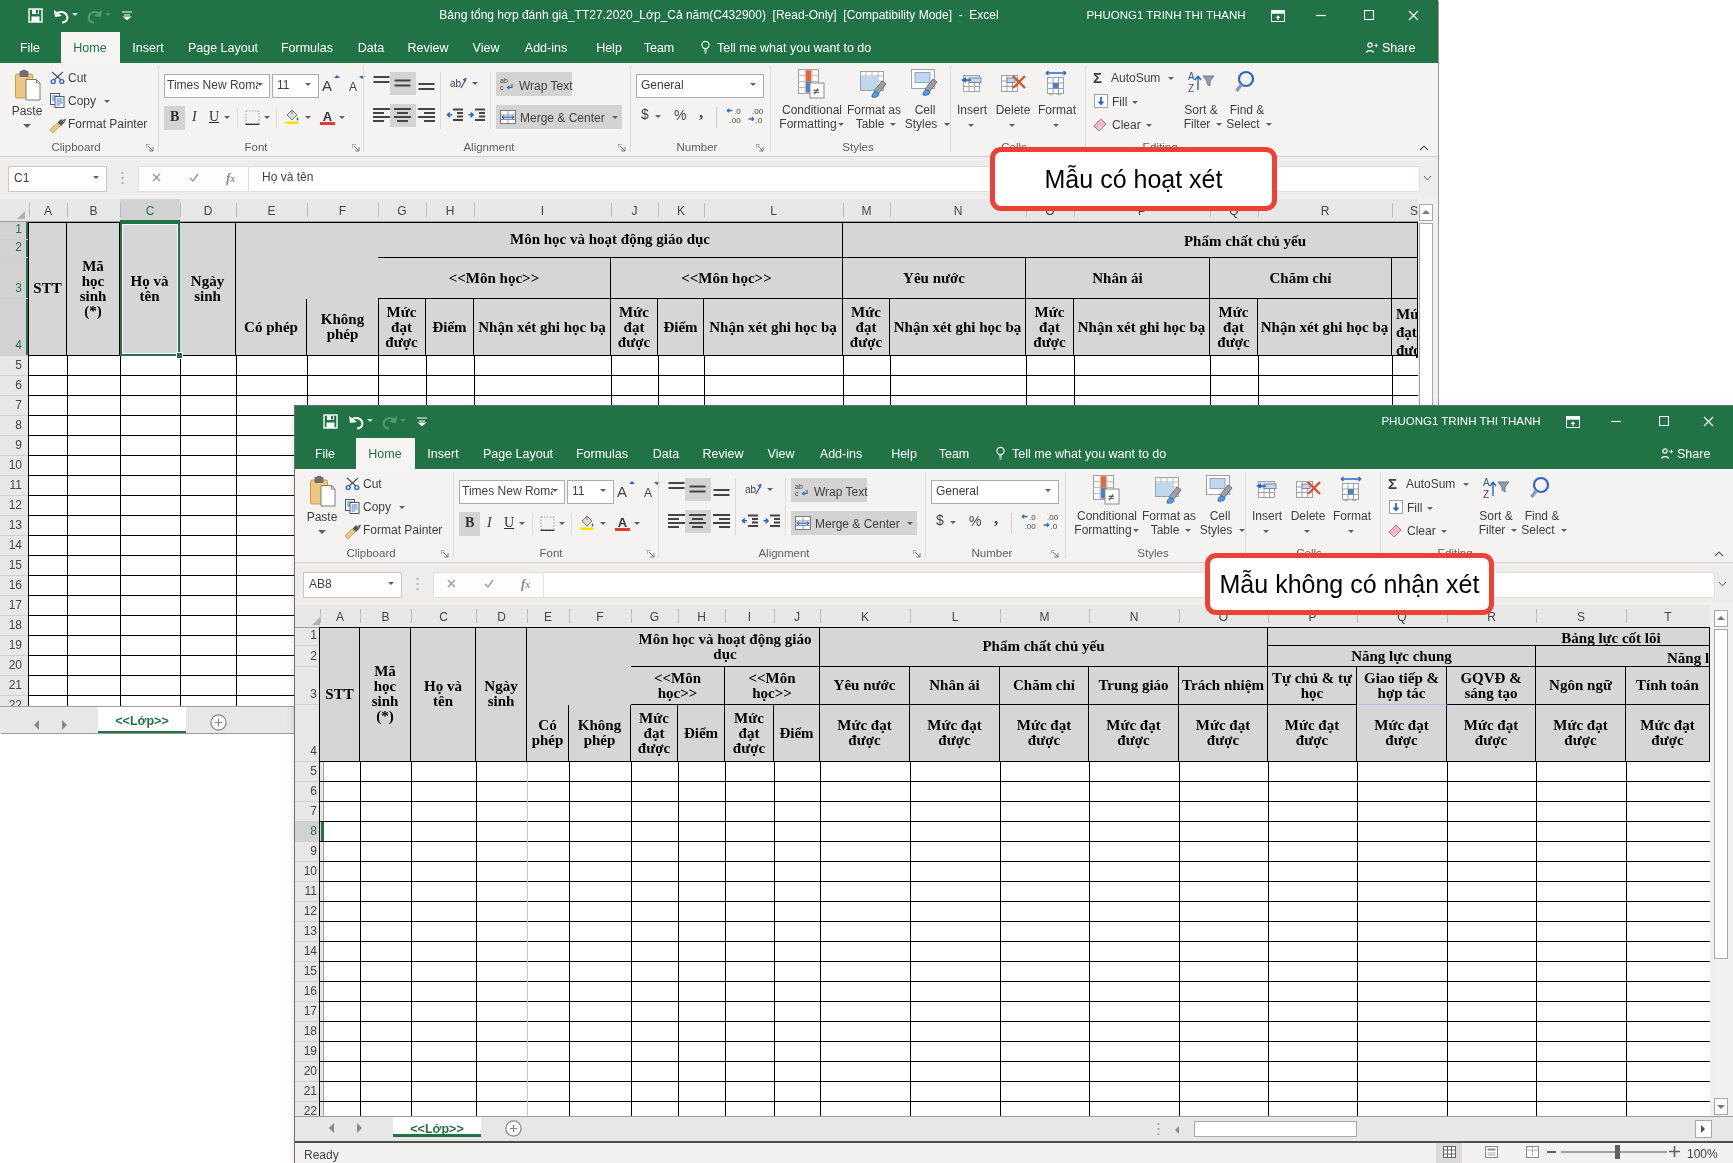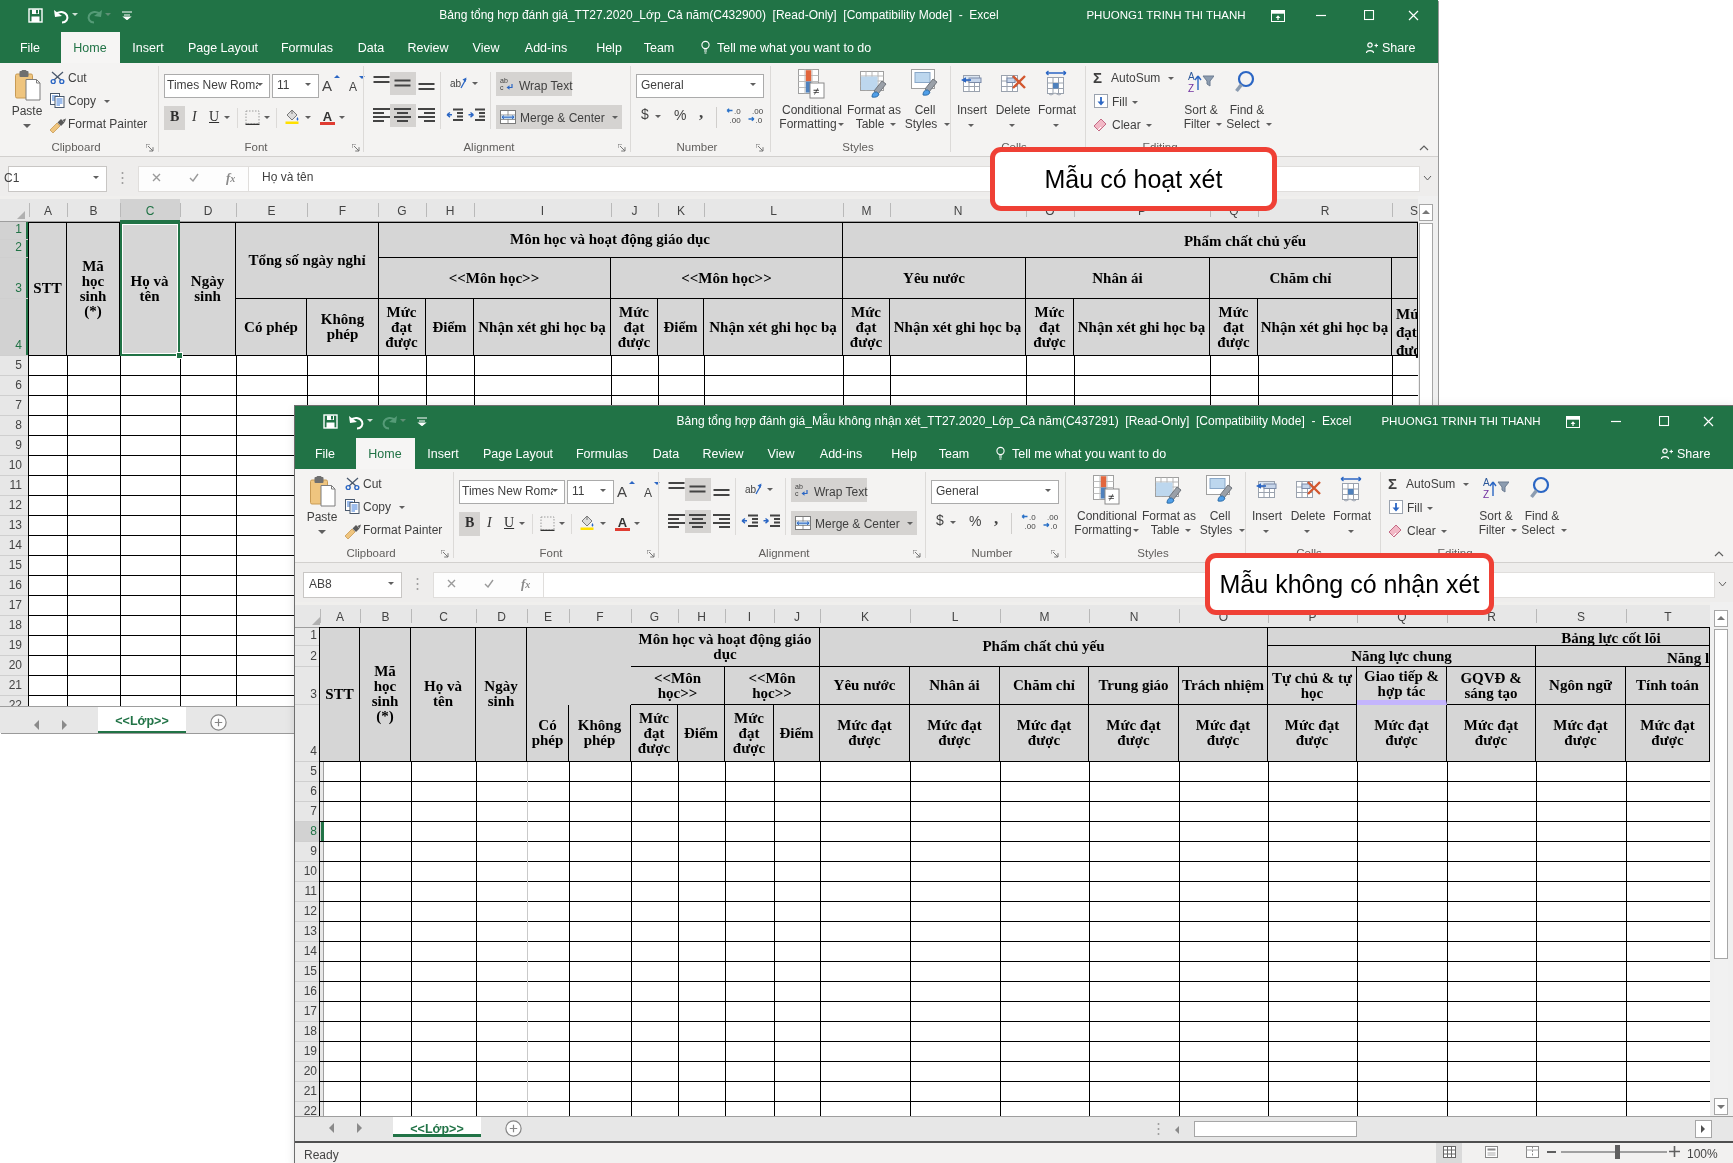--- a/index.html
+++ b/index.html
@@ -325,21 +325,21 @@
     </svg>
     <div style="position:absolute;left:1247px;top:103px;transform:translateX(-50%);white-space:pre;font:12px 'Liberation Sans', sans-serif;color:#3f3f3f;">Find &amp;</div>
     <div style="position:absolute;left:1243px;top:117px;transform:translateX(-50%);white-space:pre;font:12px 'Liberation Sans', sans-serif;color:#3f3f3f;">Select</div>
     <div style="position:absolute;left:1266px;top:123px;width:0;height:0;border-left:3.5px solid transparent;border-right:3.5px solid transparent;border-top:3.5px solid #5f5f5f;"></div>
     <div style="position:absolute;left:1160px;top:141px;transform:translateX(-50%);white-space:pre;font:11.5px 'Liberation Sans', sans-serif;color:#605e5c;">Editing</div>
     <svg style="position:absolute;left:1419px;top:145px" width="10" height="6" viewBox="0 0 10 6">
       <path d="M1 5 L5 1 L9 5" stroke="#5f5f5f" stroke-width="1.2" fill="none"></path>
     </svg>
     <div style="position:absolute;left:0px;top:157px;width:1438px;height:39px;background:#eeedec;"></div>
     <div style="position:absolute;left:8px;top:166px;width:97px;height:24px;background:#fff;border:1px solid #c8c6c4;"></div>
-    <div style="position:absolute;left:4px;top:171px;white-space:pre;font:12px 'Liberation Sans', sans-serif;color:#3f3f3f;">C1</div>
+    <div style="position:absolute;left:14px;top:171px;white-space:pre;font:12px 'Liberation Sans', sans-serif;color:#3f3f3f;">C1</div>
     <div style="position:absolute;left:93px;top:176px;width:0;height:0;border-left:3.5px solid transparent;border-right:3.5px solid transparent;border-top:3.5px solid #5f5f5f;"></div>
     <svg style="position:absolute;left:121px;top:171px" width="3" height="15" viewBox="0 0 3 15">
       <circle cx="1.5" cy="2" r="1" fill="#9a9a9a"></circle>
       <circle cx="1.5" cy="7" r="1" fill="#9a9a9a"></circle>
       <circle cx="1.5" cy="12" r="1" fill="#9a9a9a"></circle>
     </svg>
     <div style="position:absolute;left:138px;top:166px;width:109px;height:24px;background:#fdfdfd;border:1px solid #e0dedc;"></div>
     <svg style="position:absolute;left:152px;top:173px" width="9" height="9" viewBox="0 0 9 9">
       <path d="M1 1 L8 8 M8 1 L1 8" stroke="#9a9a9a" stroke-width="1.4"></path>
     </svg>
@@ -449,21 +449,20 @@
     <div style="position:absolute;left:0px;top:675px;width:28px;height:1px;background:#cfcfcf;"></div>
     <div style="position:absolute;left:0px;top:678px;width:22px;text-align:right;font:12px 'Liberation Sans', sans-serif;color:#444;">21</div>
     <div style="position:absolute;left:0px;top:695px;width:28px;height:1px;background:#cfcfcf;"></div>
     <div style="position:absolute;left:0px;top:698px;width:22px;text-align:right;font:12px 'Liberation Sans', sans-serif;color:#444;">22</div>
     <div style="position:absolute;left:0px;top:706px;width:28px;height:1px;background:#cfcfcf;"></div>
     <div style="position:absolute;left:29px;top:222px;width:1389px;height:134px;background:#d6d6d6;"></div>
     <div style="position:absolute;left:29px;top:222px;width:38px;height:134px;border-right:1px solid #000;border-bottom:1px solid #000;box-sizing:border-box;display:flex;align-items:center;justify-content:center;text-align:center;font:bold 15px/18px 'Liberation Serif', serif;color:#000;line-height:15px;overflow:hidden;">STT</div>
     <div style="position:absolute;left:67px;top:222px;width:53px;height:134px;border-right:1px solid #000;border-bottom:1px solid #000;box-sizing:border-box;display:flex;align-items:center;justify-content:center;text-align:center;font:bold 15px/18px 'Liberation Serif', serif;color:#000;line-height:15px;overflow:hidden;">Mã<br>học<br>sinh<br>(*)</div>
     <div style="position:absolute;left:120px;top:222px;width:60px;height:134px;border-right:1px solid #000;border-bottom:1px solid #000;box-sizing:border-box;display:flex;align-items:center;justify-content:center;text-align:center;font:bold 15px/18px 'Liberation Serif', serif;color:#000;line-height:15px;overflow:hidden;">Họ và<br>tên</div>
     <div style="position:absolute;left:180px;top:222px;width:56px;height:134px;border-right:1px solid #000;border-bottom:1px solid #000;box-sizing:border-box;display:flex;align-items:center;justify-content:center;text-align:center;font:bold 15px/18px 'Liberation Serif', serif;color:#000;line-height:15px;overflow:hidden;">Ngày<br>sinh</div>
-    <div style="position:absolute;left:236px;top:222px;width:143px;height:77px;border-right:1px solid #000;border-bottom:1px solid #000;box-sizing:border-box;display:flex;align-items:center;justify-content:center;text-align:center;font:bold 15px/18px 'Liberation Serif', serif;color:#000;line-height:15px;overflow:hidden;">Tổng số ngày nghỉ</div>
     <div style="position:absolute;left:236px;top:299px;width:71px;height:57px;border-right:1px solid #000;border-bottom:1px solid #000;box-sizing:border-box;display:flex;align-items:center;justify-content:center;text-align:center;font:bold 15px/18px 'Liberation Serif', serif;color:#000;line-height:15px;overflow:hidden;">Có phép</div>
     <div style="position:absolute;left:307px;top:299px;width:72px;height:57px;border-right:1px solid #000;border-bottom:1px solid #000;box-sizing:border-box;display:flex;align-items:center;justify-content:center;text-align:center;font:bold 15px/18px 'Liberation Serif', serif;color:#000;line-height:15px;overflow:hidden;">Không<br>phép</div>
     <div style="position:absolute;left:378px;top:222px;width:465px;height:36px;border-right:1px solid #000;border-bottom:1px solid #000;box-sizing:border-box;display:flex;align-items:center;justify-content:center;text-align:center;font:bold 15px/18px 'Liberation Serif', serif;color:#000;line-height:15px;overflow:hidden;">Môn học và hoạt động giáo dục</div>
     <div style="position:absolute;left:843px;top:222px;width:575px;height:36px;border-right:1px solid #000;border-bottom:1px solid #000;box-sizing:border-box;display:flex;align-items:center;justify-content:center;text-align:center;font:bold 15px/18px 'Liberation Serif', serif;color:#000;line-height:15px;overflow:hidden;"></div>
     <div style="position:absolute;left:378px;top:258px;width:233px;height:41px;border-right:1px solid #000;border-bottom:1px solid #000;box-sizing:border-box;display:flex;align-items:center;justify-content:center;text-align:center;font:bold 15px/18px 'Liberation Serif', serif;color:#000;line-height:15px;overflow:hidden;">&lt;&lt;Môn học&gt;&gt;</div>
     <div style="position:absolute;left:611px;top:258px;width:232px;height:41px;border-right:1px solid #000;border-bottom:1px solid #000;box-sizing:border-box;display:flex;align-items:center;justify-content:center;text-align:center;font:bold 15px/18px 'Liberation Serif', serif;color:#000;line-height:15px;overflow:hidden;">&lt;&lt;Môn học&gt;&gt;</div>
     <div style="position:absolute;left:843px;top:258px;width:183px;height:41px;border-right:1px solid #000;border-bottom:1px solid #000;box-sizing:border-box;display:flex;align-items:center;justify-content:center;text-align:center;font:bold 15px/18px 'Liberation Serif', serif;color:#000;line-height:15px;overflow:hidden;">Yêu nước</div>
     <div style="position:absolute;left:1026px;top:258px;width:184px;height:41px;border-right:1px solid #000;border-bottom:1px solid #000;box-sizing:border-box;display:flex;align-items:center;justify-content:center;text-align:center;font:bold 15px/18px 'Liberation Serif', serif;color:#000;line-height:15px;overflow:hidden;">Nhân ái</div>
     <div style="position:absolute;left:1210px;top:258px;width:182px;height:41px;border-right:1px solid #000;border-bottom:1px solid #000;box-sizing:border-box;display:flex;align-items:center;justify-content:center;text-align:center;font:bold 15px/18px 'Liberation Serif', serif;color:#000;line-height:15px;overflow:hidden;">Chăm chỉ</div>
     <div style="position:absolute;left:1392px;top:258px;width:26px;height:41px;border-right:1px solid #000;border-bottom:1px solid #000;box-sizing:border-box;display:flex;align-items:center;justify-content:center;text-align:center;font:bold 15px/18px 'Liberation Serif', serif;color:#000;line-height:15px;overflow:hidden;"></div>
@@ -516,21 +515,20 @@
     </svg>
     <div style="position:absolute;left:72px;top:13px;width:0;height:0;border-left:3px solid transparent;border-right:3px solid transparent;border-top:3px solid #cfe0d6;"></div>
     <svg style="position:absolute;left:86px;top:9px" width="17" height="15" viewBox="0 0 17 15">
       <path d="M14.5 5.5 C11 1.5 5 2.5 3 6.5 C1.5 10 4 13.5 8 13.5" fill="none" stroke="#559b77" stroke-width="2"></path>
       <path d="M16 1 L15 8 L8 7 Z" fill="#559b77"></path>
     </svg>
     <div style="position:absolute;left:105px;top:13px;width:0;height:0;border-left:3px solid transparent;border-right:3px solid transparent;border-top:3px solid #5f8f75;"></div>
     <svg style="position:absolute;left:122px;top:11px" width="10" height="9" viewBox="0 0 10 9">
       <path d="M0 1 H10 M2 4 H8 M2 6 L5 8.5 L8 6 Z" stroke="#fff" stroke-width="1.2" fill="#fff"></path>
     </svg>
-    <div style="position:absolute;left:719px;top:8px;transform:translateX(-50%);white-space:pre;font:12px 'Liberation Sans', sans-serif;color:#fff;">Bảng tổng hợp đánh giá_Mẫu không nhận xét_TT27.2020_Lớp_Cả năm(C437291)&nbsp;&nbsp;[Read-Only]&nbsp;&nbsp;[Compatibility Mode]&nbsp;&nbsp;-&nbsp;&nbsp;Excel</div>
     <div style="position:absolute;left:1166px;top:9px;transform:translateX(-50%);white-space:pre;font:11.5px 'Liberation Sans', sans-serif;color:#fff;">PHUONG1 TRINH THI THANH</div>
     <svg style="position:absolute;left:1271px;top:10px" width="14" height="12" viewBox="0 0 14 12">
       <rect x="0.5" y="0.5" width="13" height="11" fill="none" stroke="#fff"></rect>
       <rect x="0.5" y="0.5" width="13" height="3.2" fill="#fff"></rect>
       <path d="M7 5.2 L4.6 8 H9.4 Z" fill="#fff"></path>
       <path d="M7 7.5 V10" stroke="#fff" stroke-width="1.2"></path>
     </svg>
     <svg style="position:absolute;left:1316px;top:10px" width="11" height="11" viewBox="0 0 11 11">
       <path d="M0 5.5 H10" stroke="#fff" stroke-width="1.2"></path>
     </svg>
@@ -959,21 +957,21 @@
     <div style="position:absolute;left:973px;top:240px;width:268px;height:21px;border-right:1px solid #000;border-bottom:1px solid #000;box-sizing:border-box;display:flex;align-items:center;justify-content:center;text-align:center;font:bold 15px/18px 'Liberation Serif', serif;color:#000;line-height:15px;overflow:hidden;">Năng lực chung</div>
     <div style="position:absolute;left:1241px;top:240px;width:174px;height:21px;border-right:1px solid #000;border-bottom:1px solid #000;box-sizing:border-box;display:flex;align-items:center;justify-content:center;text-align:center;font:bold 15px/18px 'Liberation Serif', serif;color:#000;line-height:15px;overflow:hidden;"></div>
     <div style="position:absolute;left:336px;top:261px;width:94px;height:38px;border-right:1px solid #000;border-bottom:1px solid #000;box-sizing:border-box;display:flex;align-items:center;justify-content:center;text-align:center;font:bold 15px/18px 'Liberation Serif', serif;color:#000;line-height:15px;overflow:hidden;">&lt;&lt;Môn<br>học&gt;&gt;</div>
     <div style="position:absolute;left:430px;top:261px;width:95px;height:38px;border-right:1px solid #000;border-bottom:1px solid #000;box-sizing:border-box;display:flex;align-items:center;justify-content:center;text-align:center;font:bold 15px/18px 'Liberation Serif', serif;color:#000;line-height:15px;overflow:hidden;">&lt;&lt;Môn<br>học&gt;&gt;</div>
     <div style="position:absolute;left:525px;top:261px;width:90px;height:38px;border-right:1px solid #000;border-bottom:1px solid #000;box-sizing:border-box;display:flex;align-items:center;justify-content:center;text-align:center;font:bold 15px/18px 'Liberation Serif', serif;color:#000;line-height:15px;overflow:hidden;">Yêu nước</div>
     <div style="position:absolute;left:615px;top:261px;width:90px;height:38px;border-right:1px solid #000;border-bottom:1px solid #000;box-sizing:border-box;display:flex;align-items:center;justify-content:center;text-align:center;font:bold 15px/18px 'Liberation Serif', serif;color:#000;line-height:15px;overflow:hidden;">Nhân ái</div>
     <div style="position:absolute;left:705px;top:261px;width:89px;height:38px;border-right:1px solid #000;border-bottom:1px solid #000;box-sizing:border-box;display:flex;align-items:center;justify-content:center;text-align:center;font:bold 15px/18px 'Liberation Serif', serif;color:#000;line-height:15px;overflow:hidden;">Chăm chỉ</div>
     <div style="position:absolute;left:794px;top:261px;width:90px;height:38px;border-right:1px solid #000;border-bottom:1px solid #000;box-sizing:border-box;display:flex;align-items:center;justify-content:center;text-align:center;font:bold 15px/18px 'Liberation Serif', serif;color:#000;line-height:15px;overflow:hidden;">Trung giáo</div>
     <div style="position:absolute;left:884px;top:261px;width:89px;height:38px;border-right:1px solid #000;border-bottom:1px solid #000;box-sizing:border-box;display:flex;align-items:center;justify-content:center;text-align:center;font:bold 15px/18px 'Liberation Serif', serif;color:#000;line-height:15px;overflow:hidden;">Trách nhiệm</div>
     <div style="position:absolute;left:973px;top:261px;width:89px;height:38px;border-right:1px solid #000;border-bottom:1px solid #000;box-sizing:border-box;display:flex;align-items:center;justify-content:center;text-align:center;font:bold 15px/18px 'Liberation Serif', serif;color:#000;line-height:15px;overflow:hidden;">Tự chủ &amp; tự<br>học</div>
-    <div style="position:absolute;left:1062px;top:261px;width:90px;height:38px;border-right:1px solid #000;border-bottom:5px solid #c4b5fd;box-sizing:border-box;display:flex;align-items:center;justify-content:center;text-align:center;font:bold 15px/18px 'Liberation Serif', serif;color:#000;line-height:15px;overflow:hidden;">Giao tiếp &amp;<br>hợp tác</div>
+    <div style="position:absolute;left:1062px;top:261px;width:90px;height:38px;border-right:1px solid #000;border-bottom:1px solid #c4b5fd;box-sizing:border-box;display:flex;align-items:center;justify-content:center;text-align:center;font:bold 15px/18px 'Liberation Serif', serif;color:#000;line-height:15px;overflow:hidden;">Giao tiếp &amp;<br>hợp tác</div>
     <div style="position:absolute;left:1152px;top:261px;width:89px;height:38px;border-right:1px solid #000;border-bottom:1px solid #000;box-sizing:border-box;display:flex;align-items:center;justify-content:center;text-align:center;font:bold 15px/18px 'Liberation Serif', serif;color:#000;line-height:15px;overflow:hidden;">GQVĐ &amp;<br>sáng tạo</div>
     <div style="position:absolute;left:1241px;top:261px;width:90px;height:38px;border-right:1px solid #000;border-bottom:1px solid #000;box-sizing:border-box;display:flex;align-items:center;justify-content:center;text-align:center;font:bold 15px/18px 'Liberation Serif', serif;color:#000;line-height:15px;overflow:hidden;">Ngôn ngữ</div>
     <div style="position:absolute;left:1331px;top:261px;width:84px;height:38px;border-right:1px solid #000;border-bottom:1px solid #000;box-sizing:border-box;display:flex;align-items:center;justify-content:center;text-align:center;font:bold 15px/18px 'Liberation Serif', serif;color:#000;line-height:15px;overflow:hidden;">Tính toán</div>
     <div style="position:absolute;left:336px;top:299px;width:47px;height:57px;border-right:1px solid #000;border-bottom:1px solid #000;box-sizing:border-box;display:flex;align-items:center;justify-content:center;text-align:center;font:bold 15px/18px 'Liberation Serif', serif;color:#000;line-height:15px;overflow:hidden;">Mức<br>đạt<br>được</div>
     <div style="position:absolute;left:383px;top:299px;width:47px;height:57px;border-right:1px solid #000;border-bottom:1px solid #000;box-sizing:border-box;display:flex;align-items:center;justify-content:center;text-align:center;font:bold 15px/18px 'Liberation Serif', serif;color:#000;line-height:15px;overflow:hidden;">Điểm</div>
     <div style="position:absolute;left:430px;top:299px;width:49px;height:57px;border-right:1px solid #000;border-bottom:1px solid #000;box-sizing:border-box;display:flex;align-items:center;justify-content:center;text-align:center;font:bold 15px/18px 'Liberation Serif', serif;color:#000;line-height:15px;overflow:hidden;">Mức<br>đạt<br>được</div>
     <div style="position:absolute;left:479px;top:299px;width:46px;height:57px;border-right:1px solid #000;border-bottom:1px solid #000;box-sizing:border-box;display:flex;align-items:center;justify-content:center;text-align:center;font:bold 15px/18px 'Liberation Serif', serif;color:#000;line-height:15px;overflow:hidden;">Điểm</div>
     <div style="position:absolute;left:525px;top:299px;width:90px;height:57px;border-right:1px solid #000;border-bottom:1px solid #000;box-sizing:border-box;display:flex;align-items:center;justify-content:center;text-align:center;font:bold 15px/18px 'Liberation Serif', serif;color:#000;line-height:15px;overflow:hidden;">Mức đạt<br>được</div>
     <div style="position:absolute;left:615px;top:299px;width:90px;height:57px;border-right:1px solid #000;border-bottom:1px solid #000;box-sizing:border-box;display:flex;align-items:center;justify-content:center;text-align:center;font:bold 15px/18px 'Liberation Serif', serif;color:#000;line-height:15px;overflow:hidden;">Mức đạt<br>được</div>
     <div style="position:absolute;left:705px;top:299px;width:89px;height:57px;border-right:1px solid #000;border-bottom:1px solid #000;box-sizing:border-box;display:flex;align-items:center;justify-content:center;text-align:center;font:bold 15px/18px 'Liberation Serif', serif;color:#000;line-height:15px;overflow:hidden;">Mức đạt<br>được</div>

